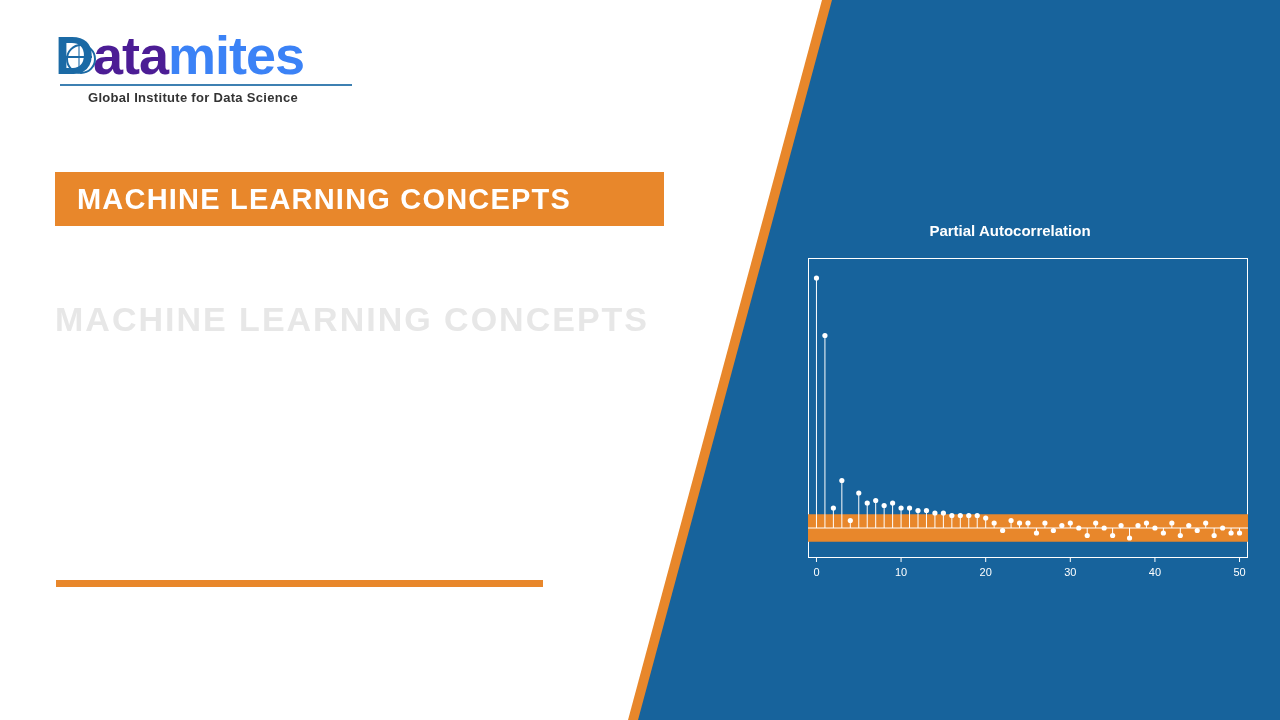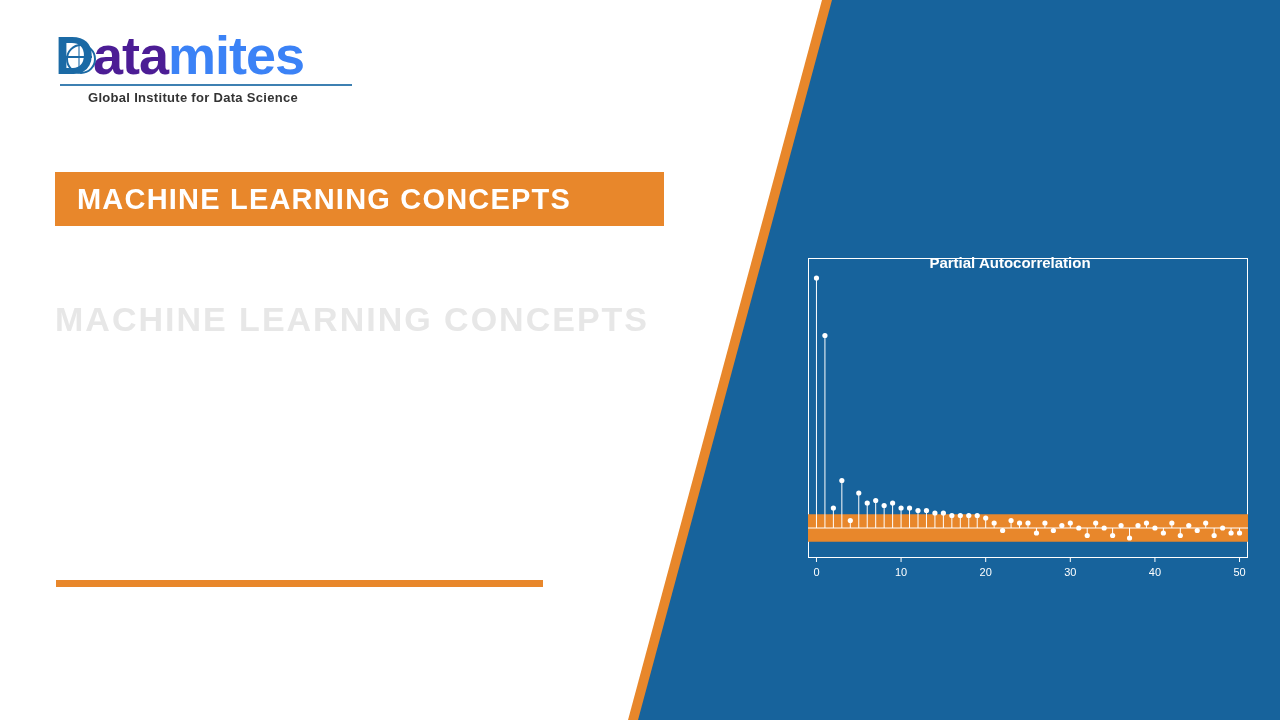--- a/index.html
+++ b/index.html
@@ -48,21 +48,21 @@
     position:absolute;left:55px;top:252px;width:640px;
     color:#1b6aa5;font-size:66px;font-weight:bold;line-height:1.42;letter-spacing:-.5px;
   }
   #headline div{margin:0;padding:0;}
   #rule{position:absolute;left:56px;top:580px;width:487px;height:7px;background:#e8872b;}
 
   
   #chartWrap{position:absolute;left:760px;top:212px;width:500px;height:420px;}
   #chartTitle{
     position:absolute;left:0;top:10px;width:500px;text-align:center;
-    color:#ffffff;font-size:15px;font-weight:bold;margin-top:32px;
+    color:#ffffff;font-size:15px;font-weight:bold;
   }
   #plotOuter{position:absolute;left:48px;top:46px;width:440px;height:340px;}
   #plotBox{position:absolute;left:0;top:0;width:440px;height:300px;border:1px solid #ffffff;box-sizing:border-box;}
   svg#plot{position:absolute;left:0;top:0;}
   .ytick,.xtick{fill:#ffffff;font-size:11px;font-family:"Liberation Sans",sans-serif;}
   .ytick{text-anchor:end;}
   .xtick{text-anchor:middle;}
 </style>
 </head>
 <body>

